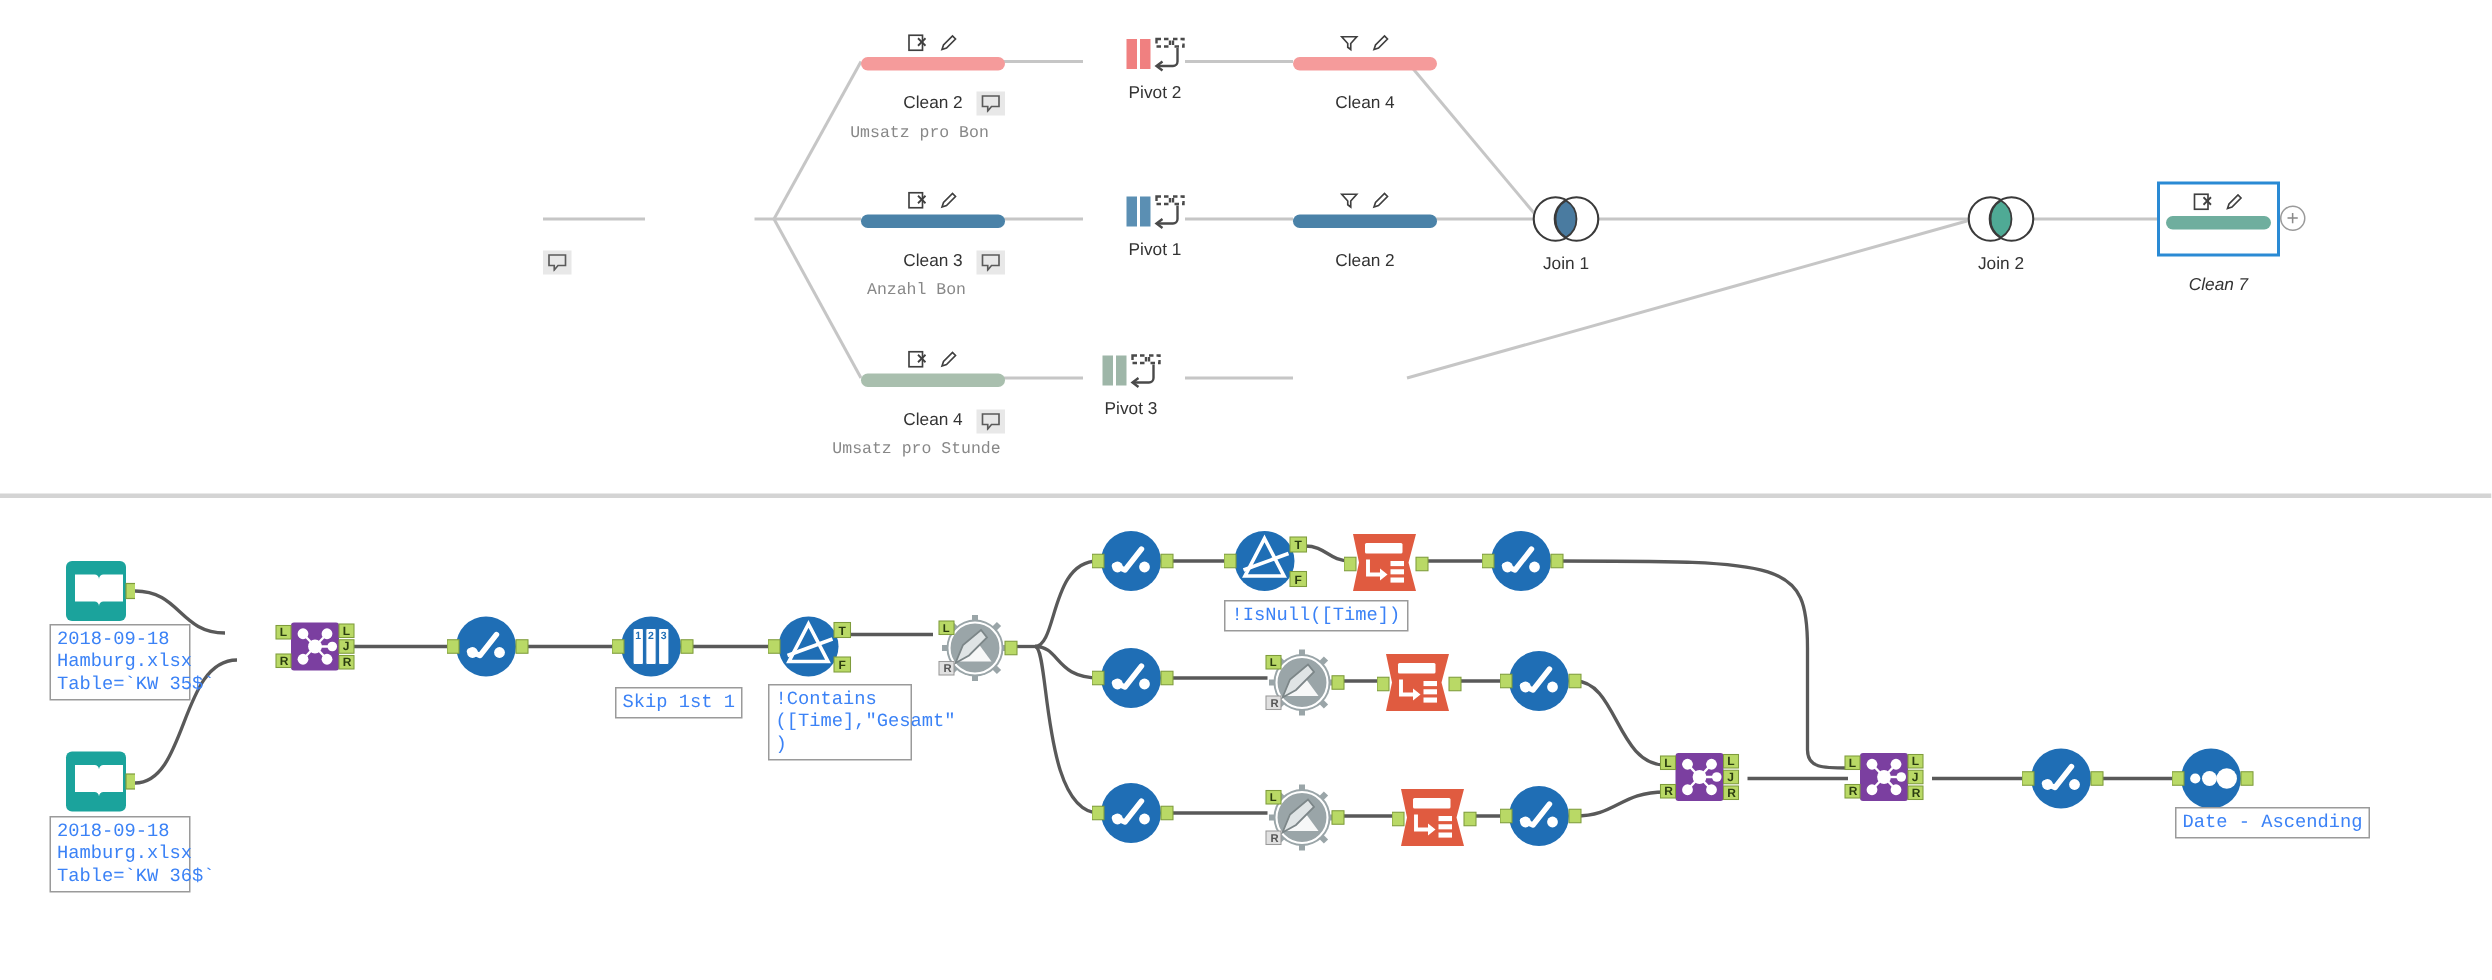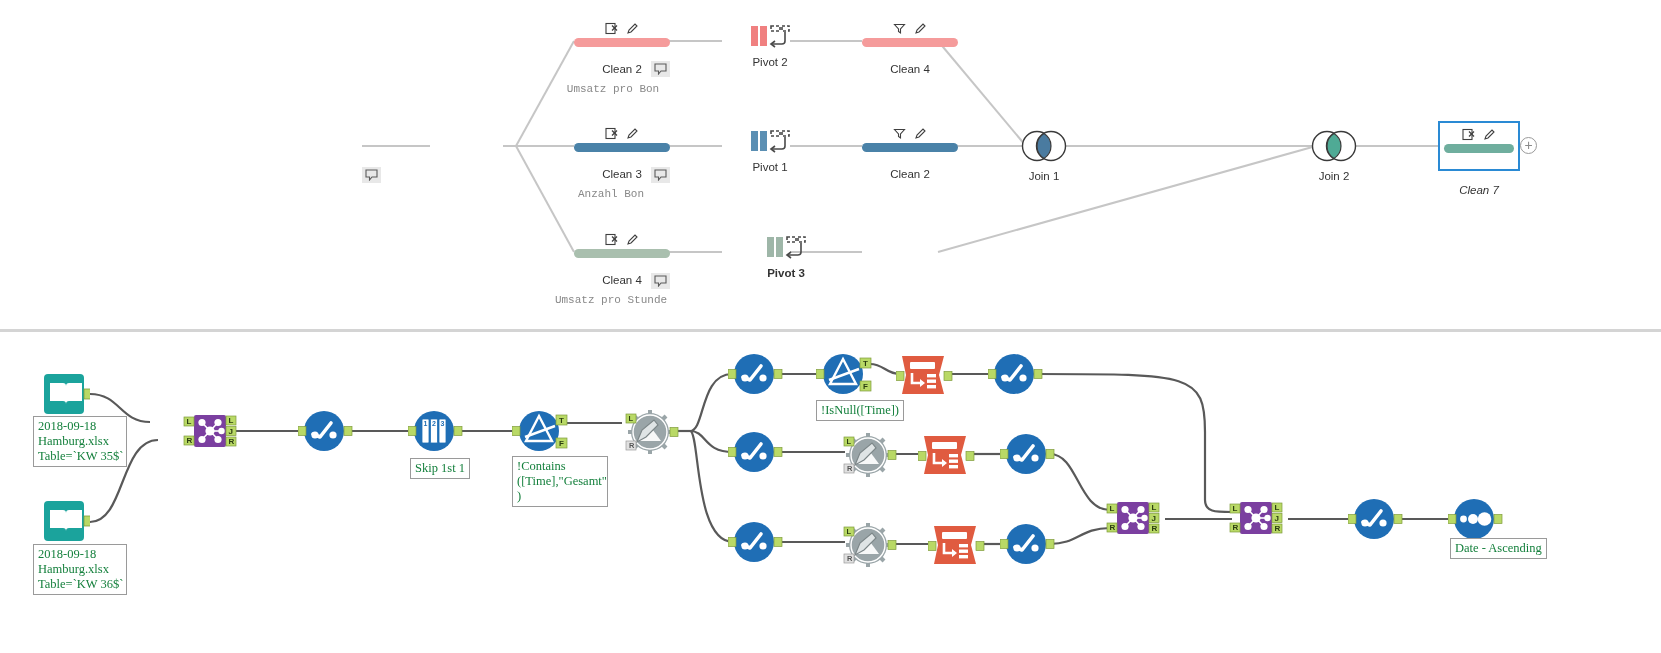--- a/index.html
+++ b/index.html
@@ -51,22 +51,22 @@
 
   .src-node { position:absolute; width:96px; }
   .src-label { text-align:center; font-size:11.5px; color:#333; margin-top:5px; white-space:nowrap; }
 
   
   #alteryx-pane { position:absolute; left:0; top:332px; width:1661px; height:321px; background:#fff; overflow:hidden; }
 
   .ax-tool { position:absolute; }
   .ax-annot {
     position:absolute; border:1px solid #9a9a9a; background:#fff;
-    color:#15803d; font-size:12.5px; line-height:15px; padding:2px 4px;
-    white-space:pre; font-family:Liberation Serif, serif;
+    color:#3b82f6; font-size:12.5px; line-height:15px; padding:2px 4px;
+    white-space:pre; font-family:Liberation Mono, monospace;
   }
   svg.wire { position:absolute; left:0; top:0; overflow:visible; pointer-events:none; }
 </style>
 </head>
 <body>
 
 <div id="root">
 
   <div id="top-tick"></div>
 
@@ -197,21 +197,21 @@
           <rect x="13" y="2" width="7" height="20" fill="#5b8fb3"></rect>
           <rect x="24" y="2" width="9" height="5" fill="none" stroke="#4a4a4a" stroke-width="1.6" stroke-dasharray="3,2"></rect>
           <rect x="35" y="2" width="7" height="5" fill="none" stroke="#4a4a4a" stroke-width="1.6" stroke-dasharray="3,2"></rect>
           <path d="M38 8 v9 a3 3 0 0 1 -3 3 h-10" fill="none" stroke="#4a4a4a" stroke-width="1.6"></path>
           <path d="M28 17 l-4 3 l4 3" fill="none" stroke="#4a4a4a" stroke-width="1.6"></path>
         </svg>
       </div>
       <div class="prep-label" style="margin-top:6px;">Pivot 1</div>
     </div>
 
-    <div class="prep-node" style="left:738px; top:235px;font-weight:bold;">
+    <div class="prep-node" style="left:706px; top:235px;">
       <div style="display:flex; justify-content:center;">
         <svg width="46" height="26" viewBox="0 0 46 26">
           <rect x="4" y="2" width="7" height="20" fill="#9eb6a8"></rect>
           <rect x="13" y="2" width="7" height="20" fill="#9eb6a8"></rect>
           <rect x="24" y="2" width="9" height="5" fill="none" stroke="#4a4a4a" stroke-width="1.6" stroke-dasharray="3,2"></rect>
           <rect x="35" y="2" width="7" height="5" fill="none" stroke="#4a4a4a" stroke-width="1.6" stroke-dasharray="3,2"></rect>
           <path d="M38 8 v9 a3 3 0 0 1 -3 3 h-10" fill="none" stroke="#4a4a4a" stroke-width="1.6"></path>
           <path d="M28 17 l-4 3 l4 3" fill="none" stroke="#4a4a4a" stroke-width="1.6"></path>
         </svg>
       </div>

